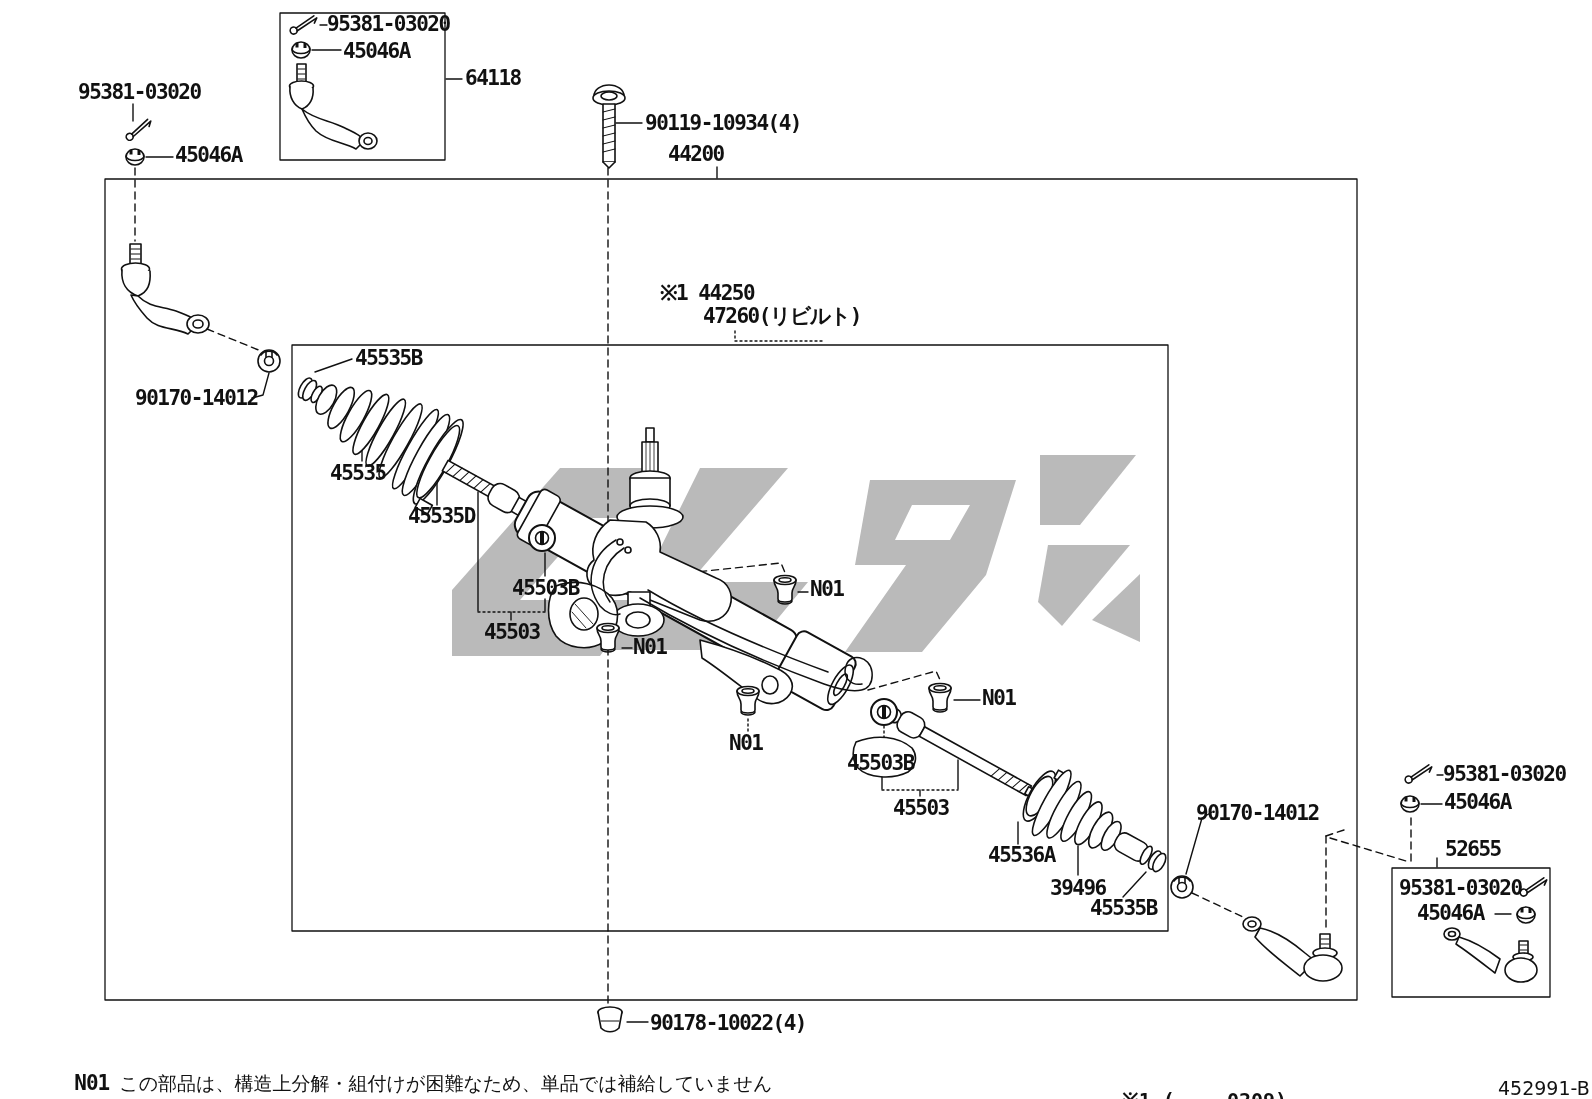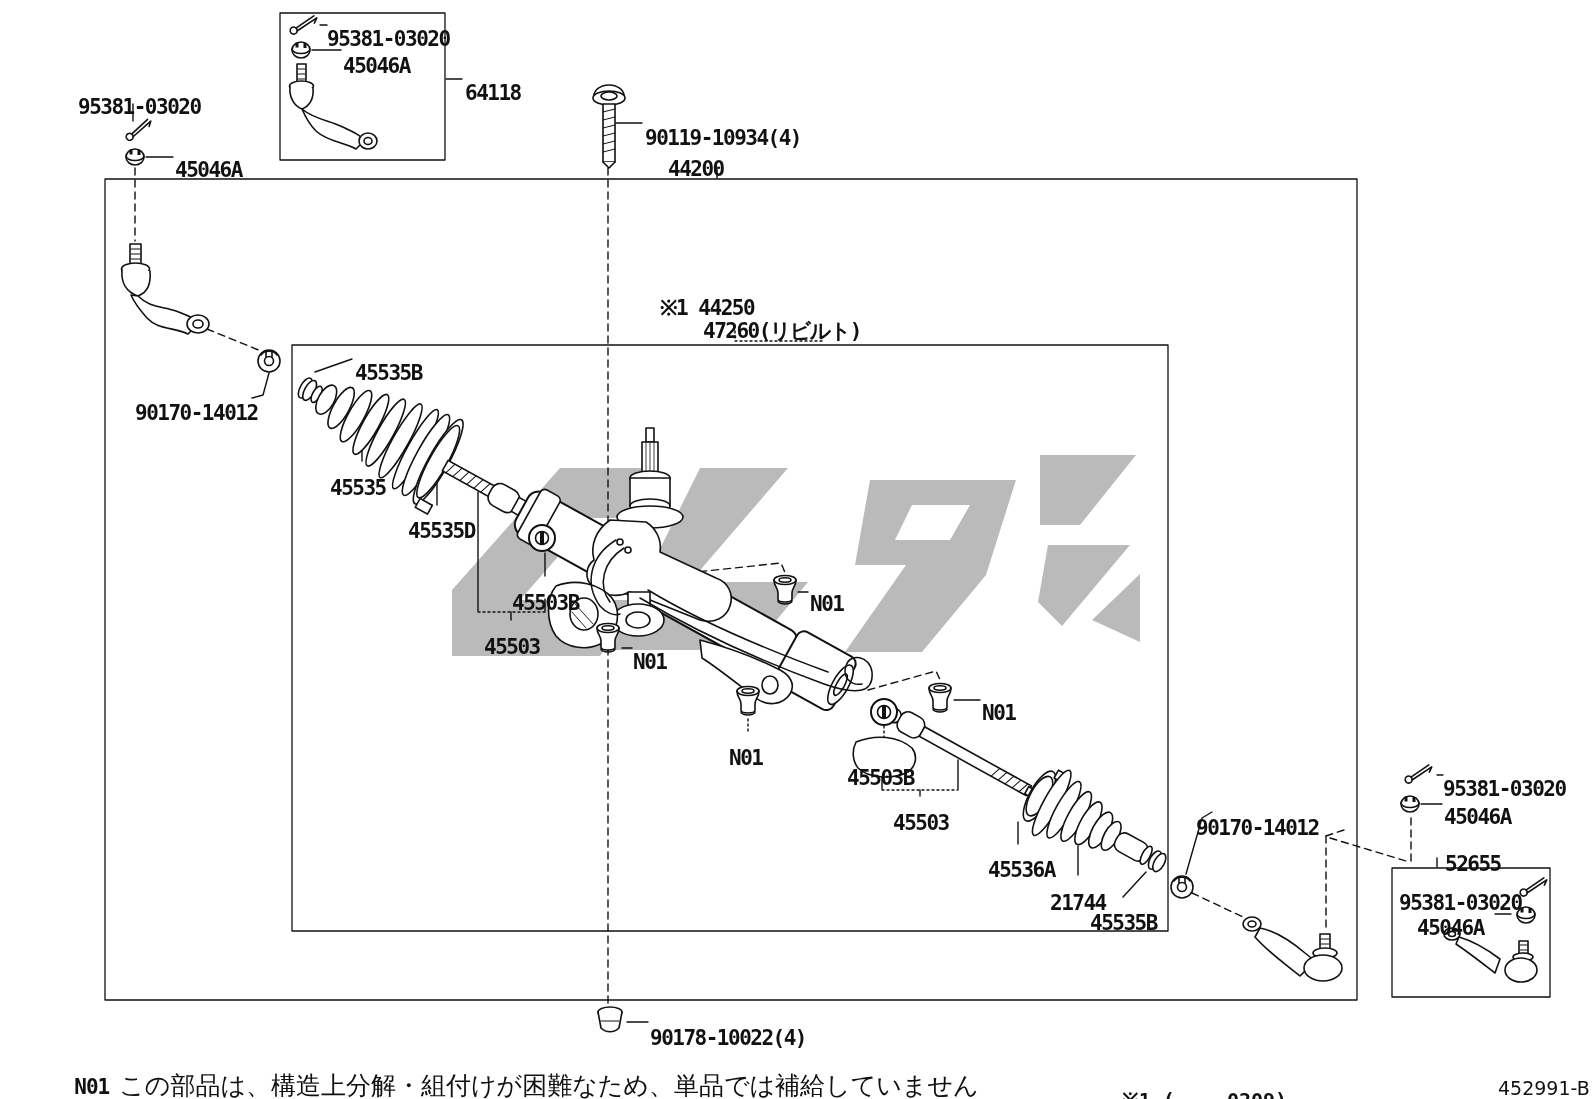--- a/index.html
+++ b/index.html
@@ -1,22 +1,22 @@
 <!DOCTYPE html>
 <html><head>
 <meta charset="utf-8">
 <style>
   html,body{margin:0;padding:0;background:#e8e8e8;}
   #stage{position:relative;width:1592px;height:1099px;background:#ffffff;overflow:hidden;
          font-family:"DejaVu Sans Mono", monospace;}
   .lbl{position:absolute;font-family:"DejaVu Sans Mono", monospace;font-weight:bold;
-       font-size:21px;letter-spacing:-1.5px;color:#111;white-space:pre;line-height:1;margin-top:15px;}
+       font-size:21px;letter-spacing:-1.5px;color:#111;white-space:pre;line-height:1;}
   .note{position:absolute;left:55px;top:1052px;color:#111;white-space:pre;line-height:1.2;}
   .note .np{font-family:"DejaVu Sans Mono", monospace;font-weight:bold;font-size:21px;letter-spacing:-1px;}
-  .note .nt{font-family:"DejaVu Sans", sans-serif;font-size:25px;padding-left:10px;}
+  .note .nt{font-family:"DejaVu Sans", sans-serif;font-size:19px;padding-left:10px;}
   .appl{position:absolute;left:1122px;top:1046px;font-weight:bold;font-size:20px;
         font-family:"DejaVu Sans Mono", monospace;color:#111;white-space:pre;margin-top:40px;}
   .figcode{position:absolute;left:1498px;top:1077px;font-family:"DejaVu Sans", sans-serif;
         font-size:19px;color:#111;text-align:right;}
   svg{position:absolute;left:0;top:0;}
   svg *{vector-effect:none;}
 </style>
 </head>
 <body>
 
@@ -297,21 +297,21 @@
 <div class="lbl" style="left:408px;top:506px">45535D</div>
 <div class="lbl" style="left:512px;top:578px">45503B</div>
 <div class="lbl" style="left:484px;top:622px">45503</div>
 <div class="lbl" style="left:810px;top:579px">N01</div>
 <div class="lbl" style="left:633px;top:637px">N01</div>
 <div class="lbl" style="left:729px;top:733px">N01</div>
 <div class="lbl" style="left:982px;top:688px">N01</div>
 <div class="lbl" style="left:847px;top:753px">45503B</div>
 <div class="lbl" style="left:893px;top:798px">45503</div>
 <div class="lbl" style="left:988px;top:845px">45536A</div>
-<div class="lbl" style="left:1050px;top:878px">21744</div>
+<div class="lbl" style="left:1050px;top:878px">39496</div>
 <div class="lbl" style="left:1090px;top:898px">45535B</div>
 <div class="lbl" style="left:1196px;top:803px">90170-14012</div>
 <div class="lbl" style="left:1443px;top:764px">95381-03020</div>
 <div class="lbl" style="left:1444px;top:792px">45046A</div>
 <div class="lbl" style="left:1445px;top:839px">52655</div>
 <div class="lbl" style="left:1399px;top:878px">95381-03020</div>
 <div class="lbl" style="left:1417px;top:903px">45046A</div>
 <div class="lbl" style="left:650px;top:1013px">90178-10022(4)</div>
 
 <div class="note">

